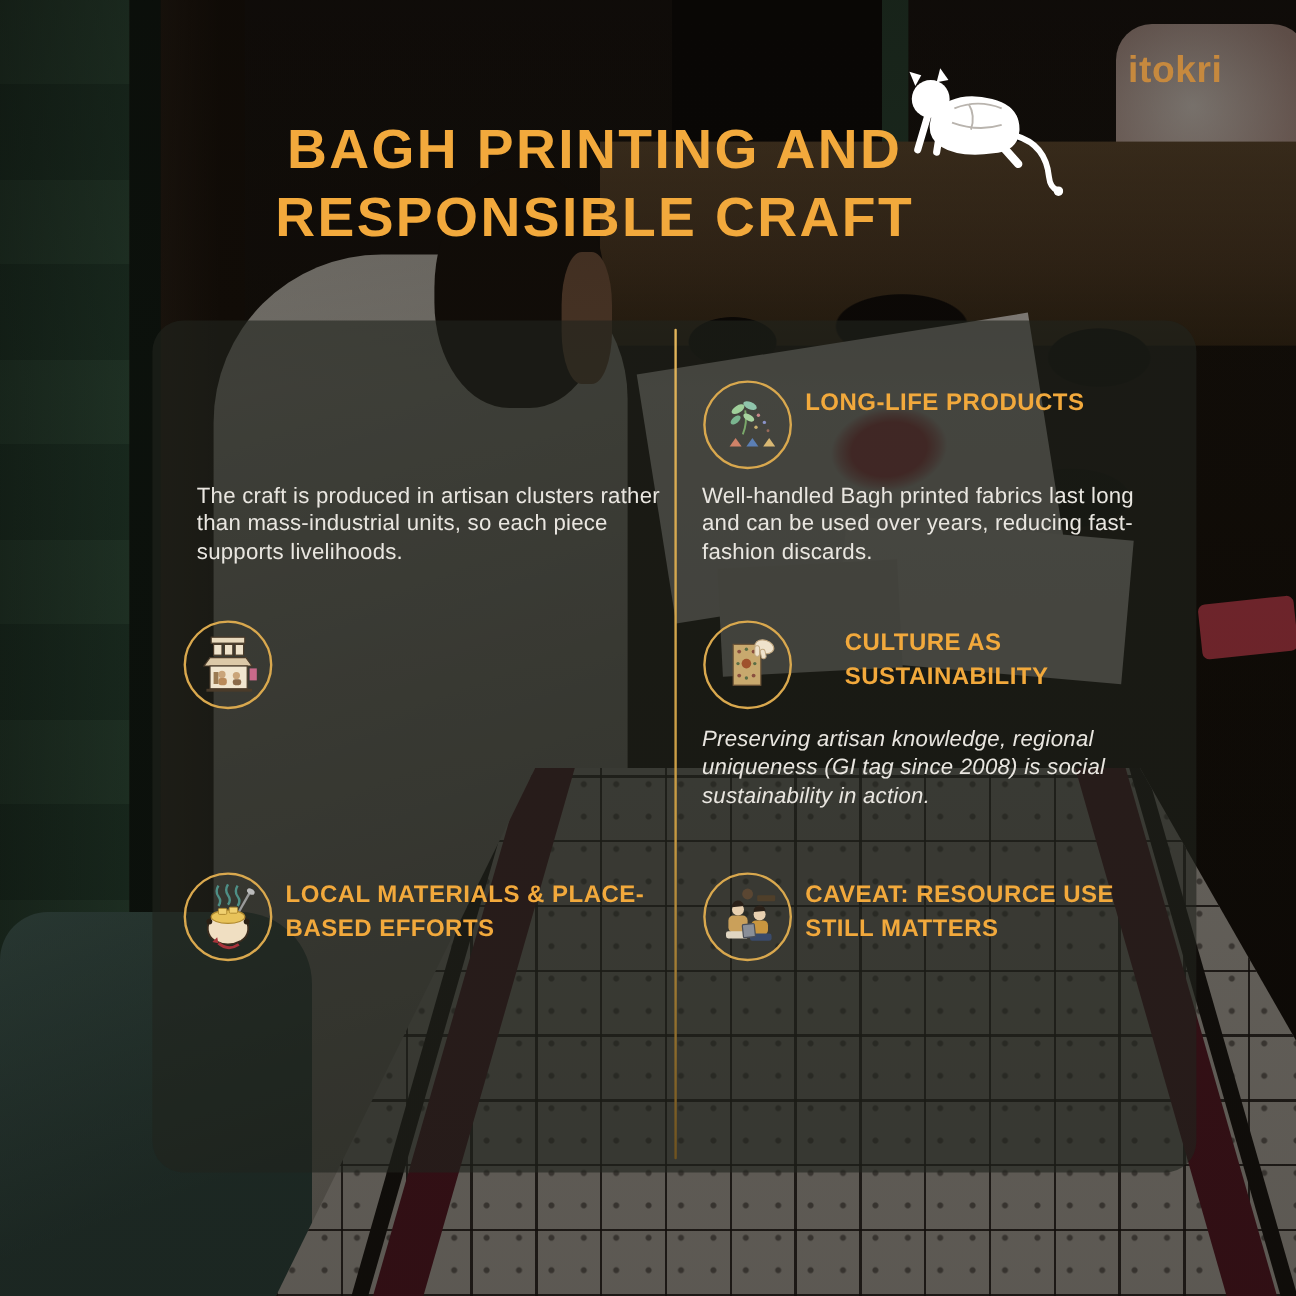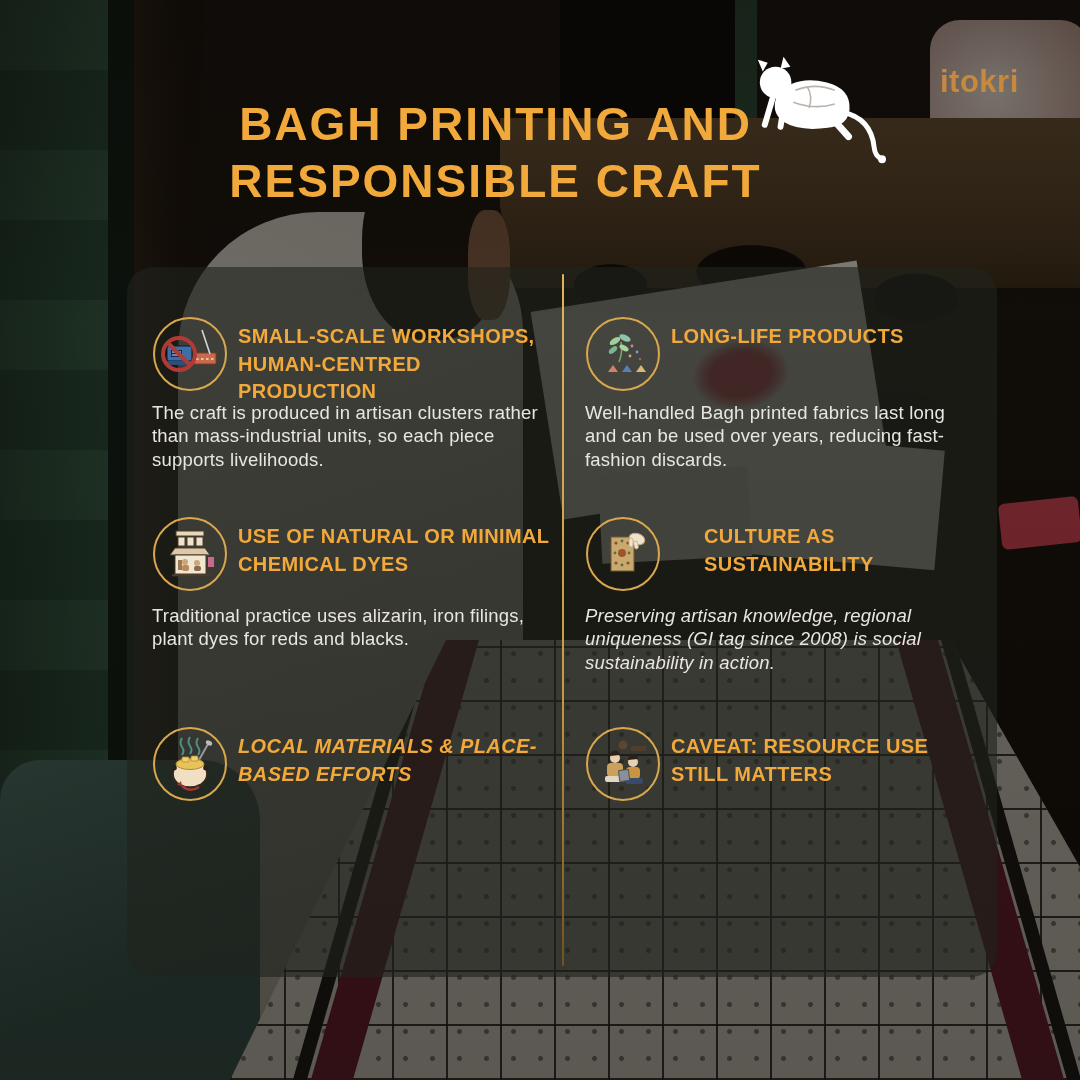--- a/index.html
+++ b/index.html
@@ -50,21 +50,21 @@
   .stripe{position:absolute;top:0;bottom:0;width:42px;background:#531722;}
   .stripe.l{left:23%;transform:skewX(-16deg);transform-origin:top;}
   .stripe.r{left:74%;transform:skewX(16deg);transform-origin:top;}
   .stripe-dark{position:absolute;top:0;bottom:0;width:14px;background:#16130f;}
   .stripe-dark.l{left:21%;transform:skewX(-16deg);transform-origin:top;}
   .stripe-dark.r{left:79%;transform:skewX(16deg);transform-origin:top;}
   .shade{left:0;top:0;width:1080px;height:1080px;
     background:linear-gradient(180deg,rgba(8,6,4,.50) 0%,rgba(8,6,4,.38) 30%,rgba(8,6,4,.46) 100%);}
   
   .logo{position:absolute;left:940px;top:40px;width:120px;color:#c6893e;
-    font-size:31px;font-weight:700;letter-spacing:.5px;margin-top:24px;}
+    font-size:31px;font-weight:700;letter-spacing:.5px;}
   .title{position:absolute;left:0;top:96px;width:991px;text-align:center;
     color:#f2a93c;font-size:46px;line-height:1.24;font-weight:800;letter-spacing:2px;
     white-space:pre-line;}
   .tiger{position:absolute;left:748px;top:52px;width:138px;height:120px;}
   .panel{position:absolute;left:127px;top:267px;width:870px;height:710px;
     border-radius:26px;background:rgba(33,35,29,.62);}
   .divider{position:absolute;left:562px;top:274px;width:2px;height:692px;border-radius:2px;
     background:linear-gradient(180deg,#e2b45a 0%,#c79a42 60%,#6e521f 100%);}
   .card-head{position:absolute;display:flex;gap:10px;align-items:flex-start;}
   .icon-circle{width:76px;height:76px;flex:0 0 auto;}
@@ -119,38 +119,21 @@
     <path d="M85,66 l17,19" stroke="#ffffff" stroke-width="7" stroke-linecap="round"></path>
     <path d="M48,38 q20,-8 40,0 M46,50 q22,8 42,2 M60,34 q6,10 2,22" stroke="#b9b4ae" stroke-width="1.6" fill="none"></path>
   </svg>
 
   <div class="title">BAGH PRINTING AND
 RESPONSIBLE CRAFT</div>
 
   <div class="panel"></div>
   <div class="divider"></div>
 
-  <div class="card-head" style="left:152px;top:316px;">
-    <svg class="icon-circle" viewBox="0 0 76 76">
-      <circle cx="38" cy="38" r="36" fill="none" stroke="#d9a84e" stroke-width="2"></circle>
-      <rect x="15" y="30" width="25" height="15" rx="2" fill="#3e6ea8" stroke="#101826"></rect>
-      <rect x="19" y="34" width="11" height="7" fill="#15294a"></rect>
-      <path d="M20,36 h9 M20,39 h9" stroke="#cfe0f5" stroke-width="1"></path>
-      <rect x="13" y="45" width="29" height="4" rx="1" fill="#2c4f7c"></rect>
-      <rect x="42" y="37" width="22" height="11" rx="1" fill="#c96a4e" stroke="#7e3a28"></rect>
-      <path d="M44,43 h18" stroke="#f3e2c2" stroke-width="1.4" stroke-dasharray="2.5 2.5"></path>
-      <path d="M50,14 l8,24" stroke="#d3d6da" stroke-width="1.6"></path>
-      <circle cx="27" cy="38" r="16" fill="none" stroke="#b23a35" stroke-width="4"></circle>
-      <path d="M16,27 L38,49" stroke="#b23a35" stroke-width="4"></path>
-    </svg>
-    <h3 class="card-heading">SMALL-SCALE WORKSHOPS,
-HUMAN-CENTRED
-PRODUCTION</h3>
-  </div>
-  <p class="card-body" style="left:152px;top:401px;">The craft is produced in artisan clusters rather
+  <p class="card-body" style="left:164px;top:401px;">The craft is produced in artisan clusters rather
 than mass-industrial units, so each piece
 supports livelihoods.</p>
 
   <div class="card-head" style="left:585px;top:316px;justify-content:center;">
     <svg class="icon-circle" viewBox="0 0 76 76">
       <circle cx="38" cy="38" r="36" fill="none" stroke="#d9a84e" stroke-width="2"></circle>
       <path d="M34,46 q4,-10 2,-20" stroke="#7aa86a" stroke-width="1.6" fill="none"></path>
       <ellipse cx="30" cy="25" rx="6" ry="3" fill="#9fcf9a" transform="rotate(-32 30 25)"></ellipse>
       <ellipse cx="40" cy="22" rx="6" ry="3" fill="#8fc4ab" transform="rotate(24 40 22)"></ellipse>
       <ellipse cx="28" cy="34" rx="5" ry="2.6" fill="#7ab58f" transform="rotate(-40 28 34)"></ellipse>
@@ -179,25 +162,21 @@
       <path d="M18,39 h40 l-5,-7 h-30 z" fill="#dcc9a8" stroke="#4a3b2a" stroke-width="1"></path>
       <rect x="23" y="39" width="31" height="19" fill="#f1e6d0" stroke="#4a3b2a" stroke-width="1"></rect>
       <circle cx="33" cy="46" r="3" fill="#caa57a"></circle>
         <rect x="30" y="49" width="7" height="6" rx="2" fill="#b98a5a"></rect>
       <circle cx="45" cy="47" r="3" fill="#caa57a"></circle>
         <rect x="42" y="50" width="7" height="5" rx="2" fill="#8a6a4a"></rect>
       <rect x="26" y="44" width="4" height="10" fill="#9a7a52"></rect>
       <rect x="56" y="41" width="6" height="10" fill="#c86a8a"></rect>
       <rect x="20" y="58" width="38" height="2.4" fill="#4a3b2a"></rect>
     </svg>
-    <h3 class="card-heading">USE OF NATURAL OR MINIMAL
-CHEMICAL DYES</h3>
-  </div>
-  <p class="card-body" style="left:152px;top:604px;">Traditional practice uses alizarin, iron filings,
-plant dyes for reds and blacks.</p>
+  </div>
 
   <div class="card-head" style="left:585px;top:516px;gap:43px;">
     <svg class="icon-circle" viewBox="0 0 76 76">
       <circle cx="38" cy="38" r="36" fill="none" stroke="#d9a84e" stroke-width="2"></circle>
       <rect x="26" y="21" width="23" height="34" fill="#c8a96e" stroke="#6e5638" stroke-width="1"></rect>
       <circle cx="37" cy="37" r="4" fill="#a0522d"></circle>
       <circle cx="31" cy="27" r="1.6" fill="#8a4f3f"></circle>
         <circle cx="43" cy="27" r="1.6" fill="#8a4f3f"></circle>
       <circle cx="31" cy="47" r="1.6" fill="#8a4f3f"></circle>
         <circle cx="43" cy="47" r="1.6" fill="#8a4f3f"></circle>
@@ -209,21 +188,21 @@
       <rect x="44" y="22" width="4" height="9" rx="2" fill="#efe3cc" stroke="#bfa67f" stroke-width=".8"></rect>
       <rect x="49" y="25" width="4" height="8" rx="2" fill="#efe3cc" stroke="#bfa67f" stroke-width=".8" transform="rotate(-12 51 29)"></rect>
     </svg>
     <h3 class="card-heading">CULTURE AS
 SUSTAINABILITY</h3>
   </div>
   <p class="card-body" style="left:585px;top:604px;font-style:italic;">Preserving artisan knowledge, regional
 uniqueness (GI tag since 2008) is social
 sustainability in action.</p>
 
-  <div class="card-head" style="left:152px;top:726px;font-style:italic;">
+  <div class="card-head" style="left:152px;top:726px;">
     <svg class="icon-circle" viewBox="0 0 76 76">
       <circle cx="38" cy="38" r="36" fill="none" stroke="#d9a84e" stroke-width="2"></circle>
       <path d="M30,12 q-3,5 0,9 q3,4 0,8" stroke="#4e8f86" stroke-width="2" fill="none"></path>
       <path d="M38,11 q-3,5 0,9 q3,4 0,8" stroke="#4e8f86" stroke-width="2" fill="none"></path>
       <path d="M46,12 q-3,5 0,9 q3,4 0,8" stroke="#4e8f86" stroke-width="2" fill="none"></path>
       <path d="M56,18 L47,34" stroke="#9a9a9a" stroke-width="2"></path>
       <ellipse cx="57" cy="17" rx="3.4" ry="2.2" fill="#bbbbbb" transform="rotate(30 57 17)"></ellipse>
       <path d="M24,38 q14,-9 28,0 q7,13 -3,20 q-11,6 -22,0 q-10,-7 -3,-20 z" fill="#f0dfc2" stroke="#3a2c1e" stroke-width="1.4"></path>
       <ellipse cx="38" cy="38" rx="14" ry="5.5" fill="#e8c35a" stroke="#b08a30" stroke-width="1"></ellipse>
       <rect x="30" y="31" width="7" height="5" rx="1" fill="#f0d070" stroke="#b08a30" stroke-width=".8"></rect>

